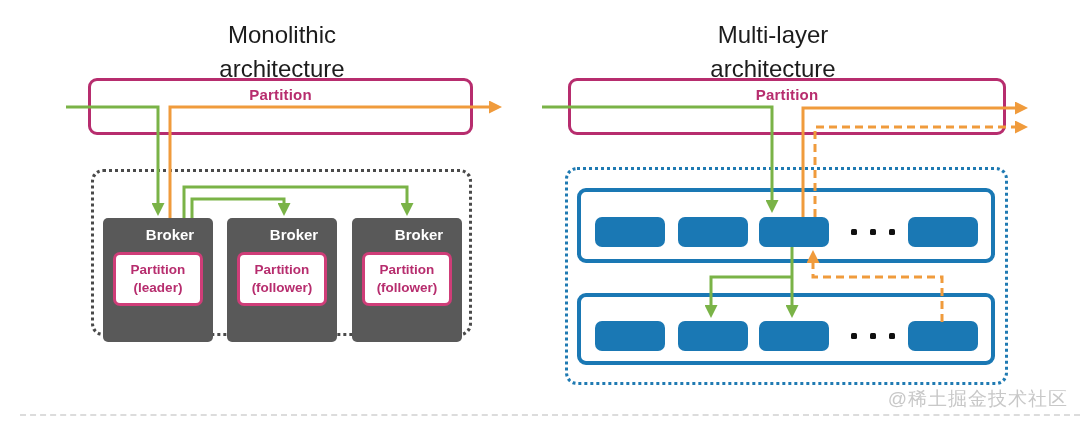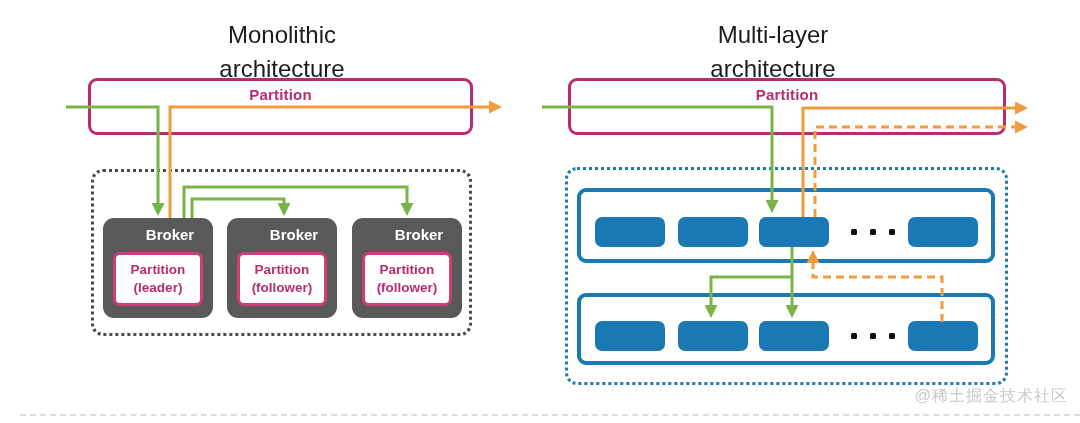--- a/index.html
+++ b/index.html
@@ -25,22 +25,22 @@
   }
   .cluster-dark{
     position:absolute;left:91px;top:169px;width:381px;height:167px;
     border:3px dotted #4a4a4a;border-radius:12px;box-sizing:border-box;
   }
   .cluster-blue{
     position:absolute;left:565px;top:167px;width:443px;height:218px;
     border:3px dotted #1f7ab2;border-radius:12px;box-sizing:border-box;
   }
   .broker{
-    position:absolute;top:218px;width:110px;height:100px;background:#595959;
-    border-radius:11px;box-sizing:border-box;padding-left:24px;
+    position:absolute;top:218px;width:110px;height:124px;background:#595959;
+    border-radius:5px;box-sizing:border-box;padding-left:24px;
   }
   .broker.b1{left:103px;}
   .broker.b2{left:227px;}
   .broker.b3{left:352px;}
   .broker-label{
     text-align:center;color:#ffffff;font-weight:bold;font-size:15px;margin-top:8px;
   }
   .broker-partition{
     position:absolute;left:10px;right:10px;top:34px;height:54px;background:#ffffff;
     border:3px solid #cf3d78;border-radius:7px;box-sizing:border-box;
@@ -64,21 +64,21 @@
   .seg.s4{left:327px;}
   .dots{
     position:absolute;left:270px;width:44px;display:flex;justify-content:space-between;
     align-items:center;
   }
   .l1 .dots{top:37px;}
   .l2 .dots{top:36px;}
   .dot{width:6px;height:6px;background:#101010;border-radius:1.5px;}
   .overlay{position:absolute;left:0;top:0;pointer-events:none;}
   .watermark{
-    position:absolute;right:12px;top:386px;font-size:16px;color:#c8c8c8;
+    position:absolute;right:12px;top:386px;font-size:19px;color:#c8c8c8;
     letter-spacing:1px;white-space:nowrap;text-align:center;
   }
   .bottom-sep{
     position:absolute;left:20px;right:0;top:414px;height:0;
     border-top:2px dashed #dcdcdc;
   }
 </style>
 </head>
 <body>
 

